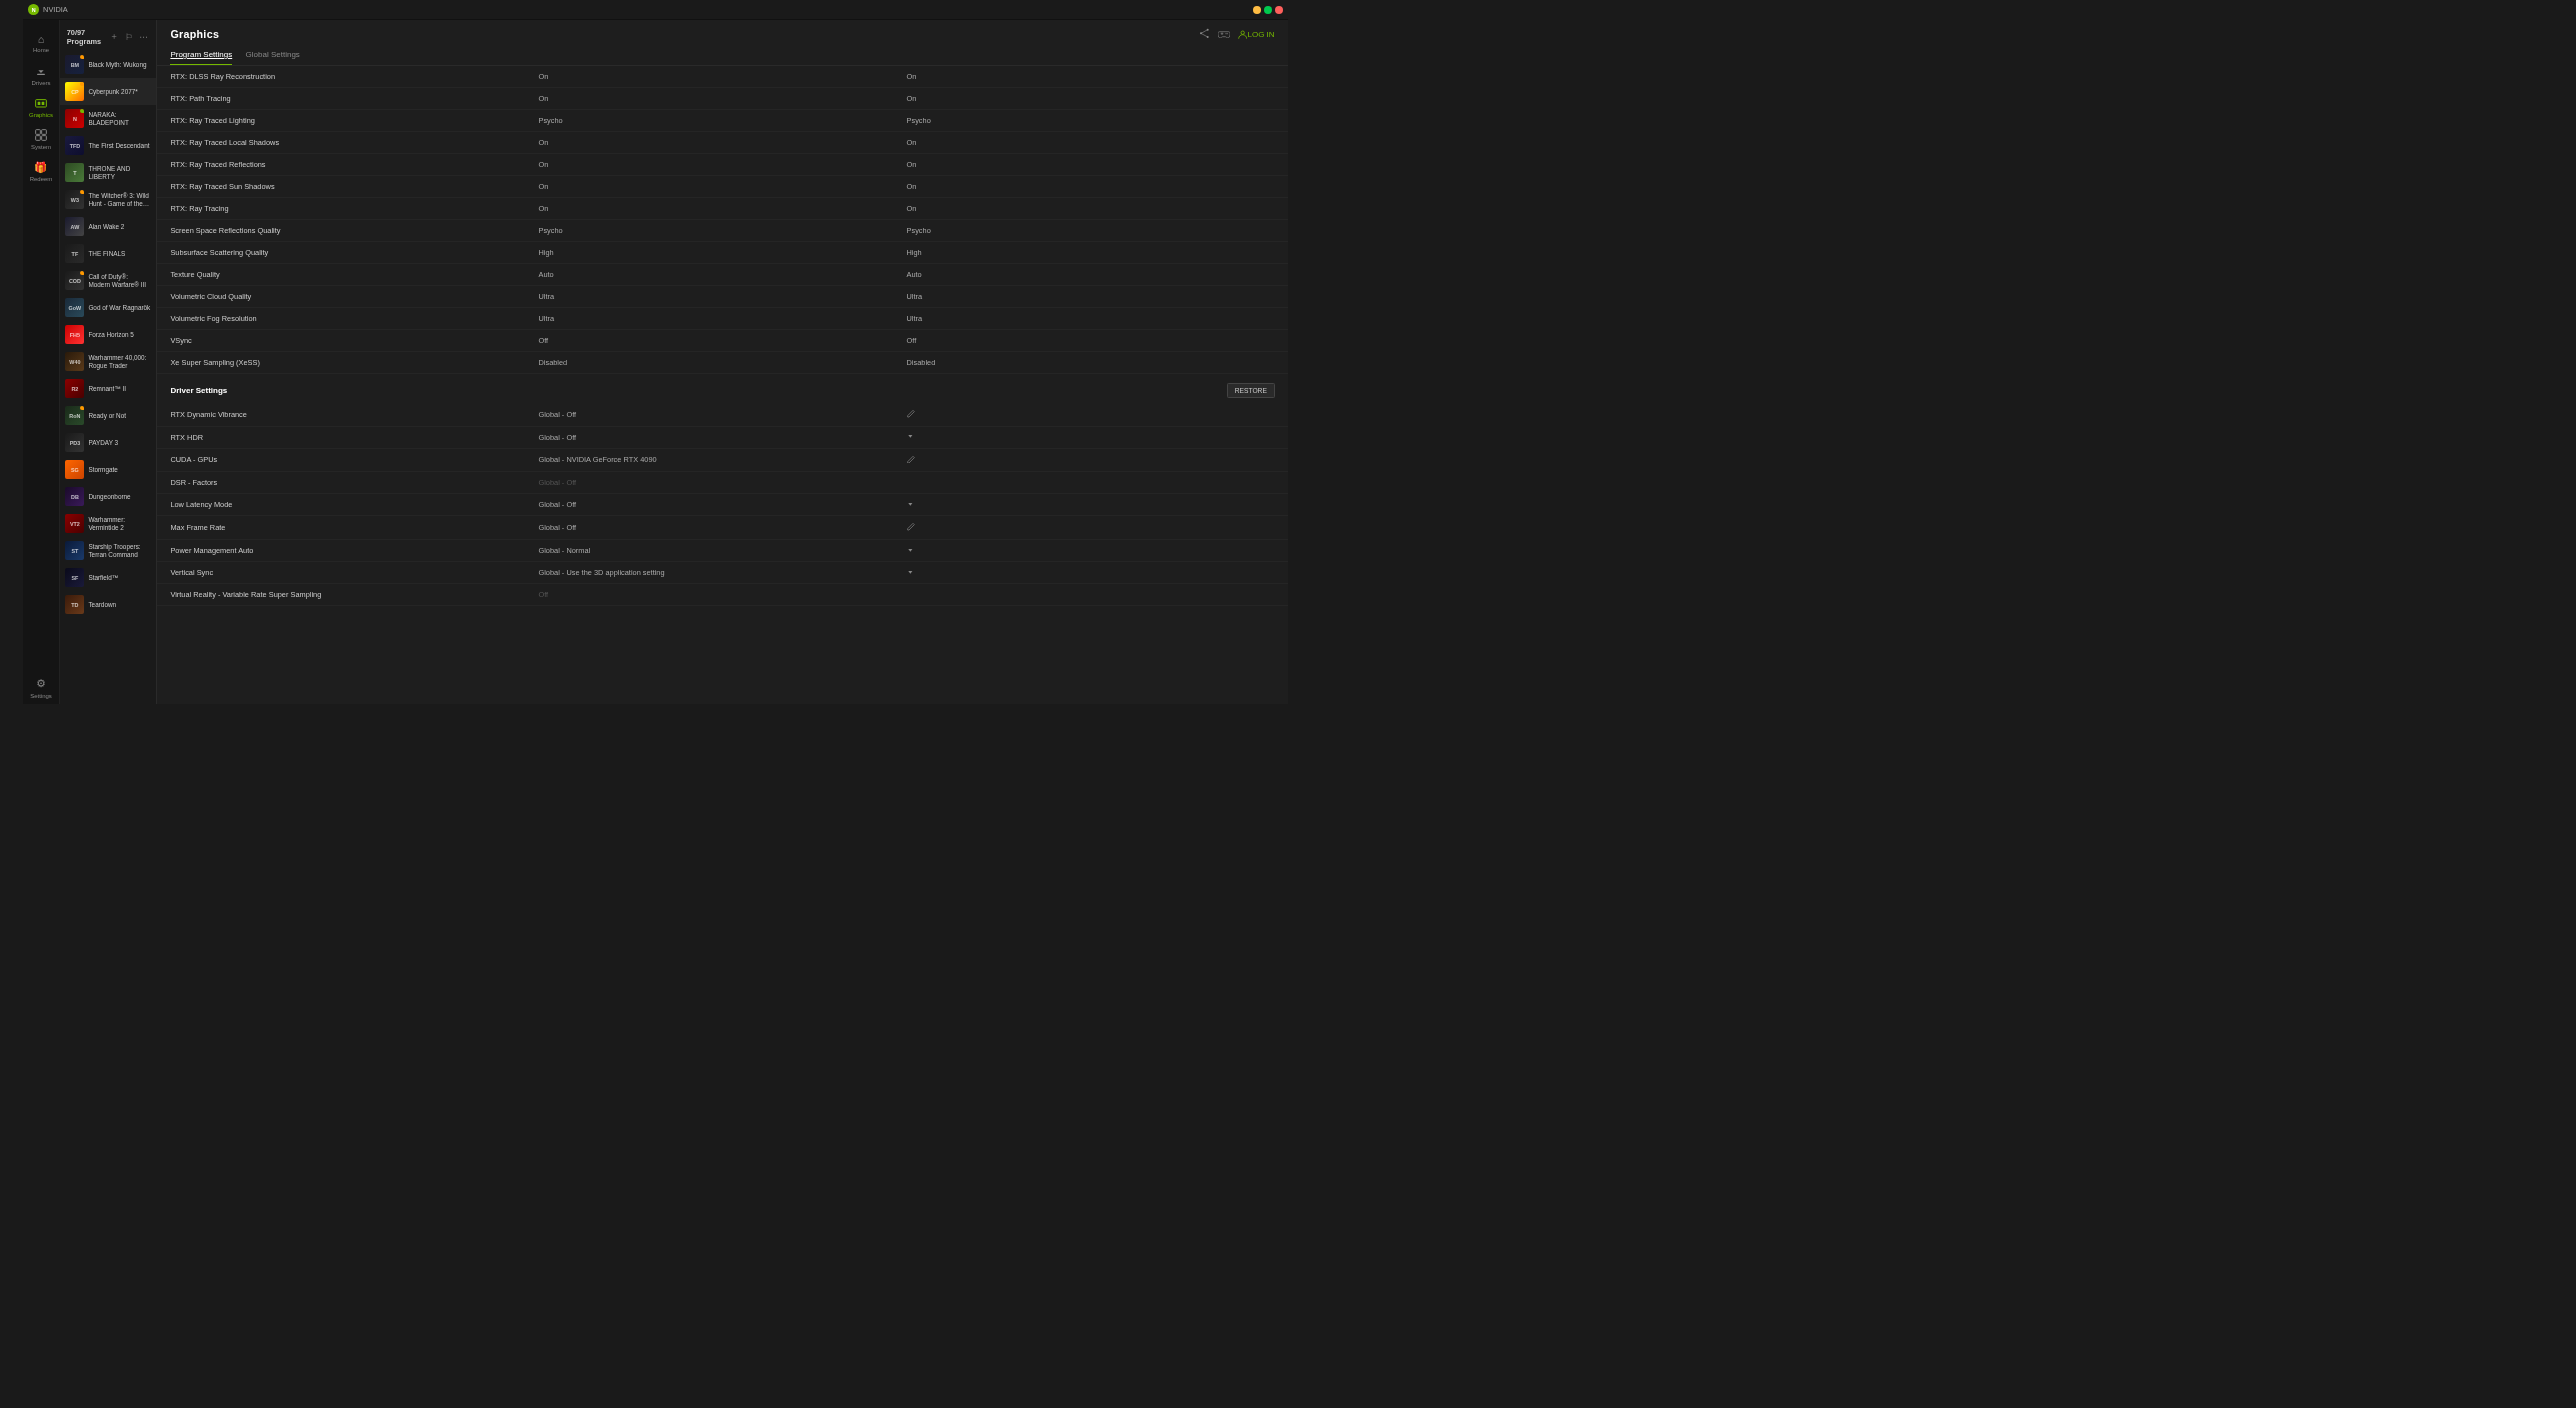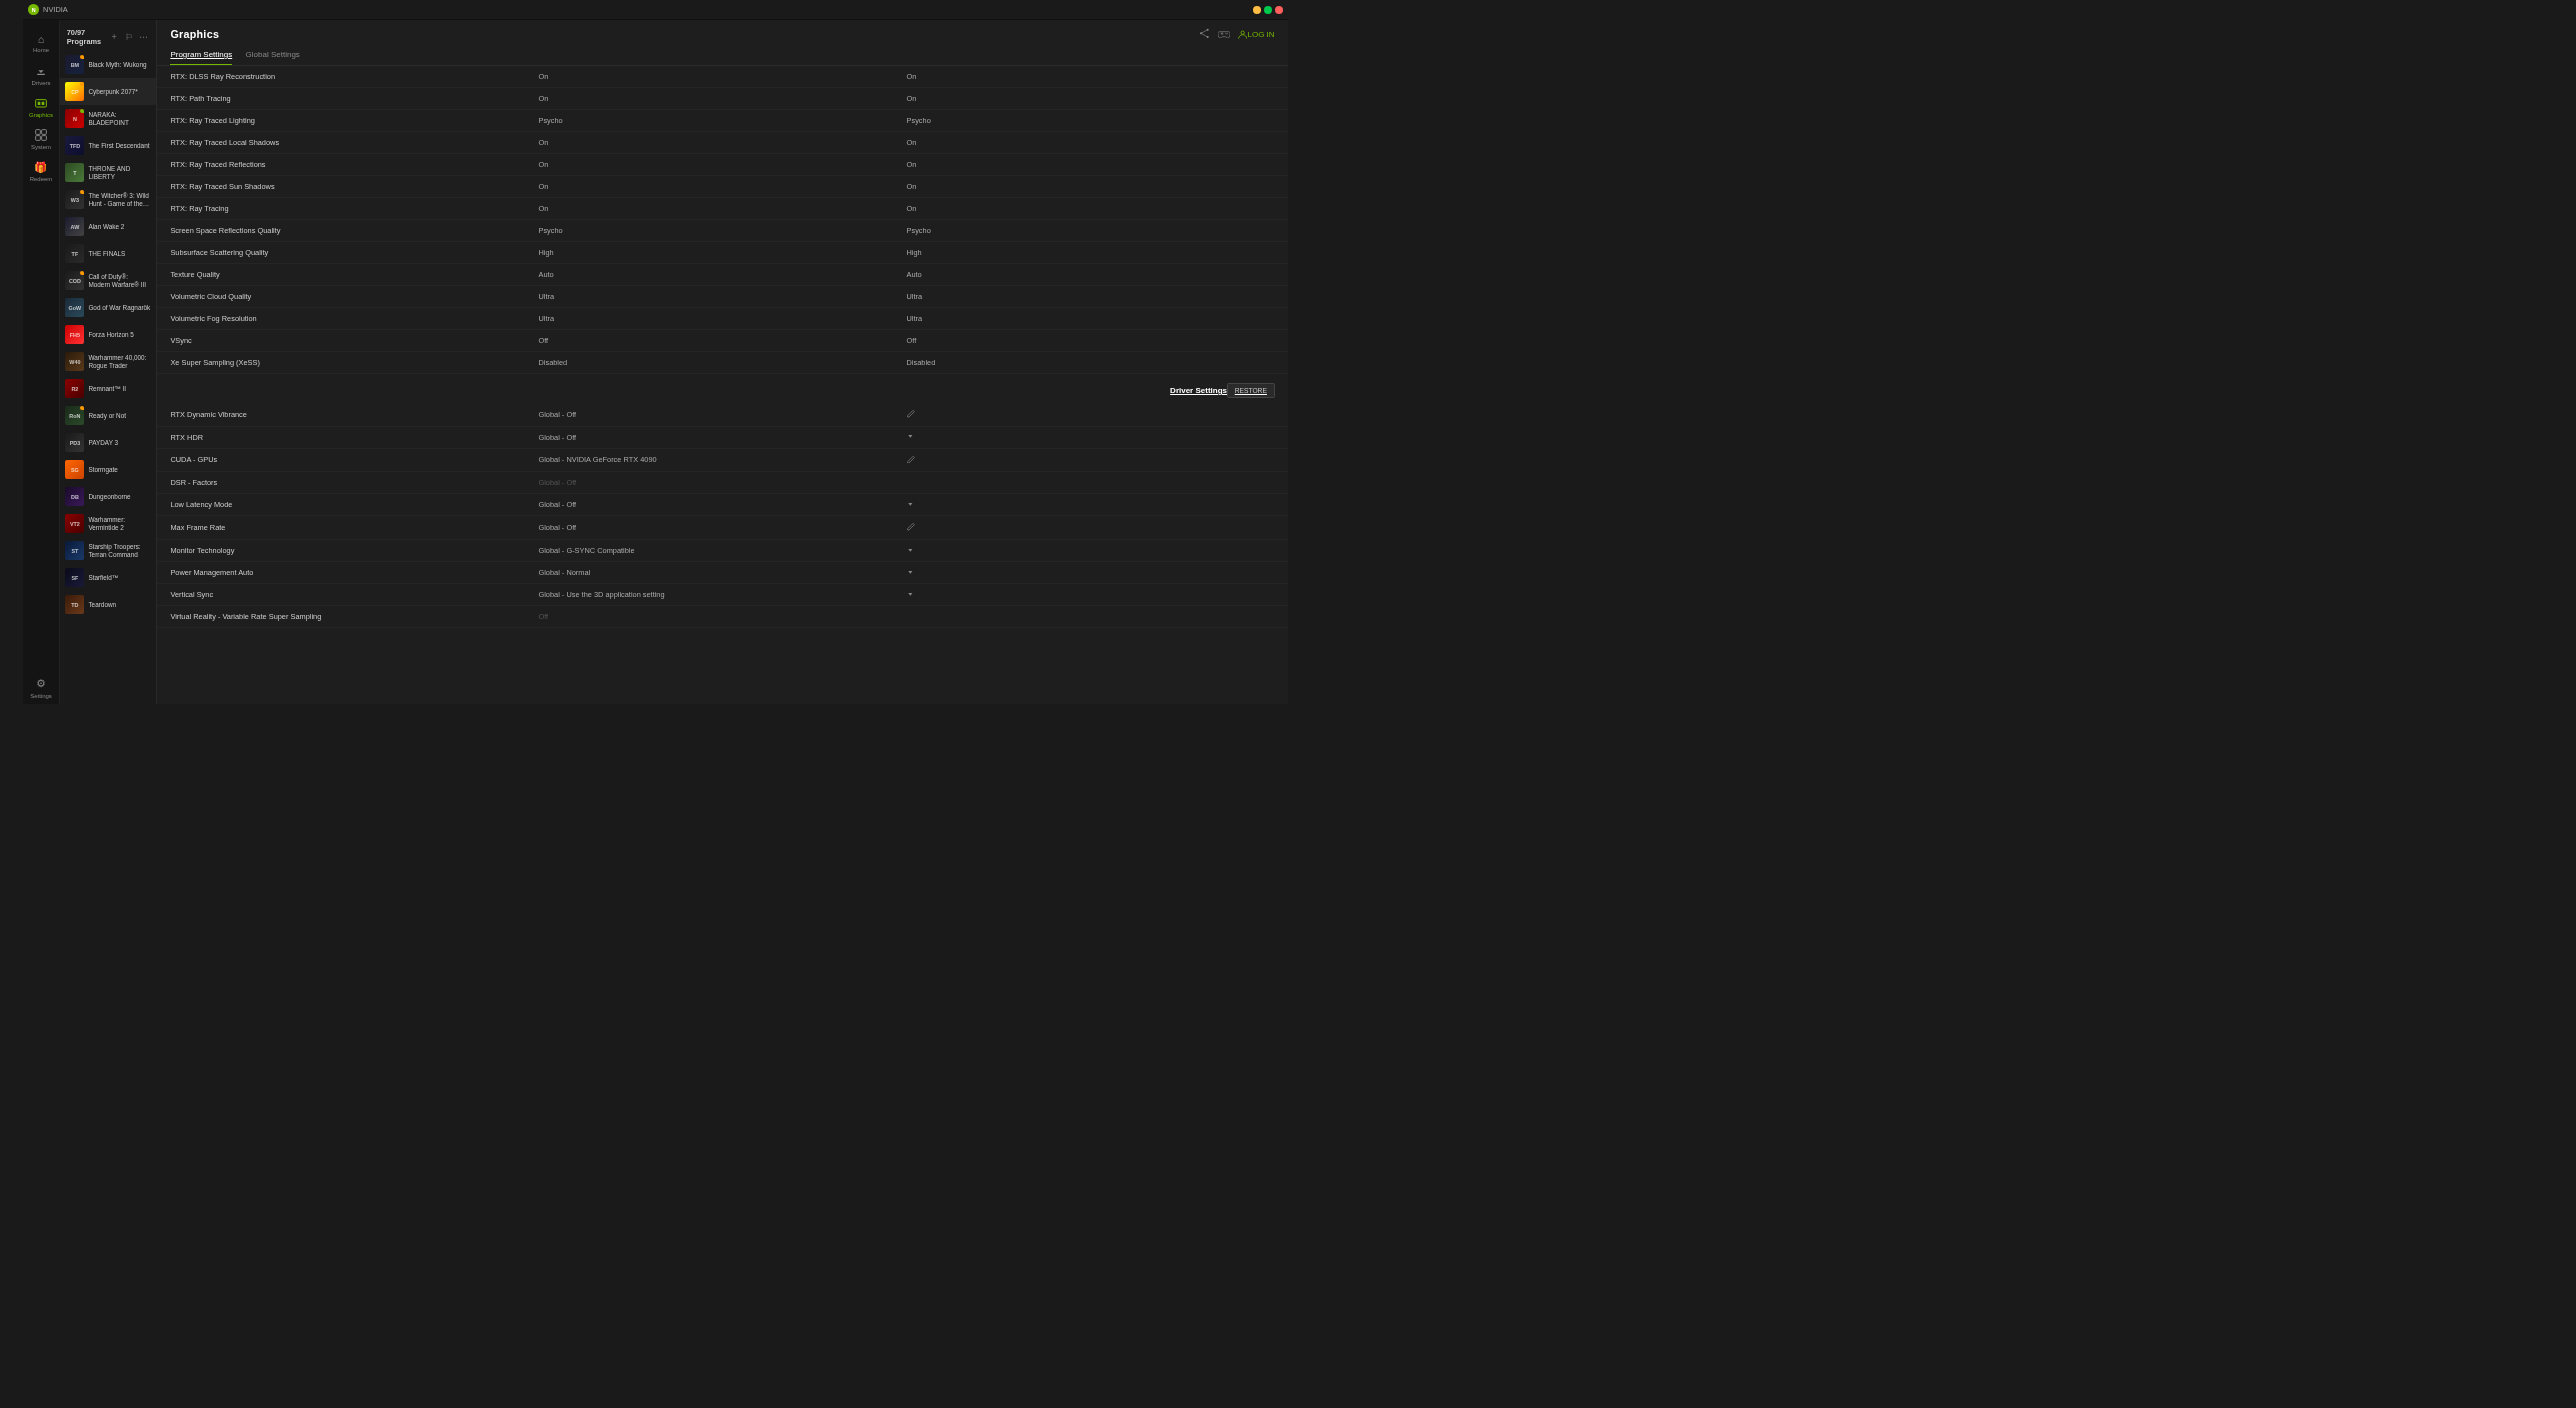--- a/index.html
+++ b/index.html
@@ -268,22 +268,21 @@
     }
     .setting-value.dimmed { color: #555; }
     .section-header {
       padding: 9.4px 13.4px 5.4px;
       font-size: 8px;
       font-weight: 700;
       color: #fff;
       background: #1e1e1e;
       display: flex;
       align-items: center;
-      justify-content: flex-end;
-      text-decoration: underline;
+      justify-content: space-between;
     }
     .restore-btn {
       background: #2a2a2a;
       border: 0.7px solid #444;
       color: #ccc;
       font-size: 6.7px;
       padding: 2.7px 6.7px;
       cursor: pointer;
       border-radius: 1.3px;
     }
@@ -644,29 +643,20 @@
               <div class="settings-row">
                 <div class="setting-name">Max Frame Rate</div>
                 <div class="setting-value">Global - Off</div>
                 <div class="setting-action">
                   <span class="edit-icon"><svg width="8.7" height="8.7" viewBox="0 0 13 13" fill="#888">
                       <path d="M1 10L9 2l2 2-8 8H1v-2z" fill="none" stroke="#888" stroke-width="1"></path>
                     </svg></span>
                 </div>
               </div>
               <div class="settings-row">
-                <div class="setting-name">Monitor Technology</div>
-                <div class="setting-value">Global - G-SYNC Compatible</div>
-                <div class="setting-action">
-                  <span class="dropdown-icon"><svg width="6.7" height="6.7" viewBox="0 0 10 10" fill="#888">
-                      <path d="M2 3l3 4 3-4z"></path>
-                    </svg></span>
-                </div>
-              </div>
-              <div class="settings-row">
                 <div class="setting-name">Power Management Auto</div>
                 <div class="setting-value">Global - Normal</div>
                 <div class="setting-action">
                   <span class="dropdown-icon"><svg width="6.7" height="6.7" viewBox="0 0 10 10" fill="#888">
                       <path d="M2 3l3 4 3-4z"></path>
                     </svg></span>
                 </div>
               </div>
               <div class="settings-row">
                 <div class="setting-name">Vertical Sync</div>

